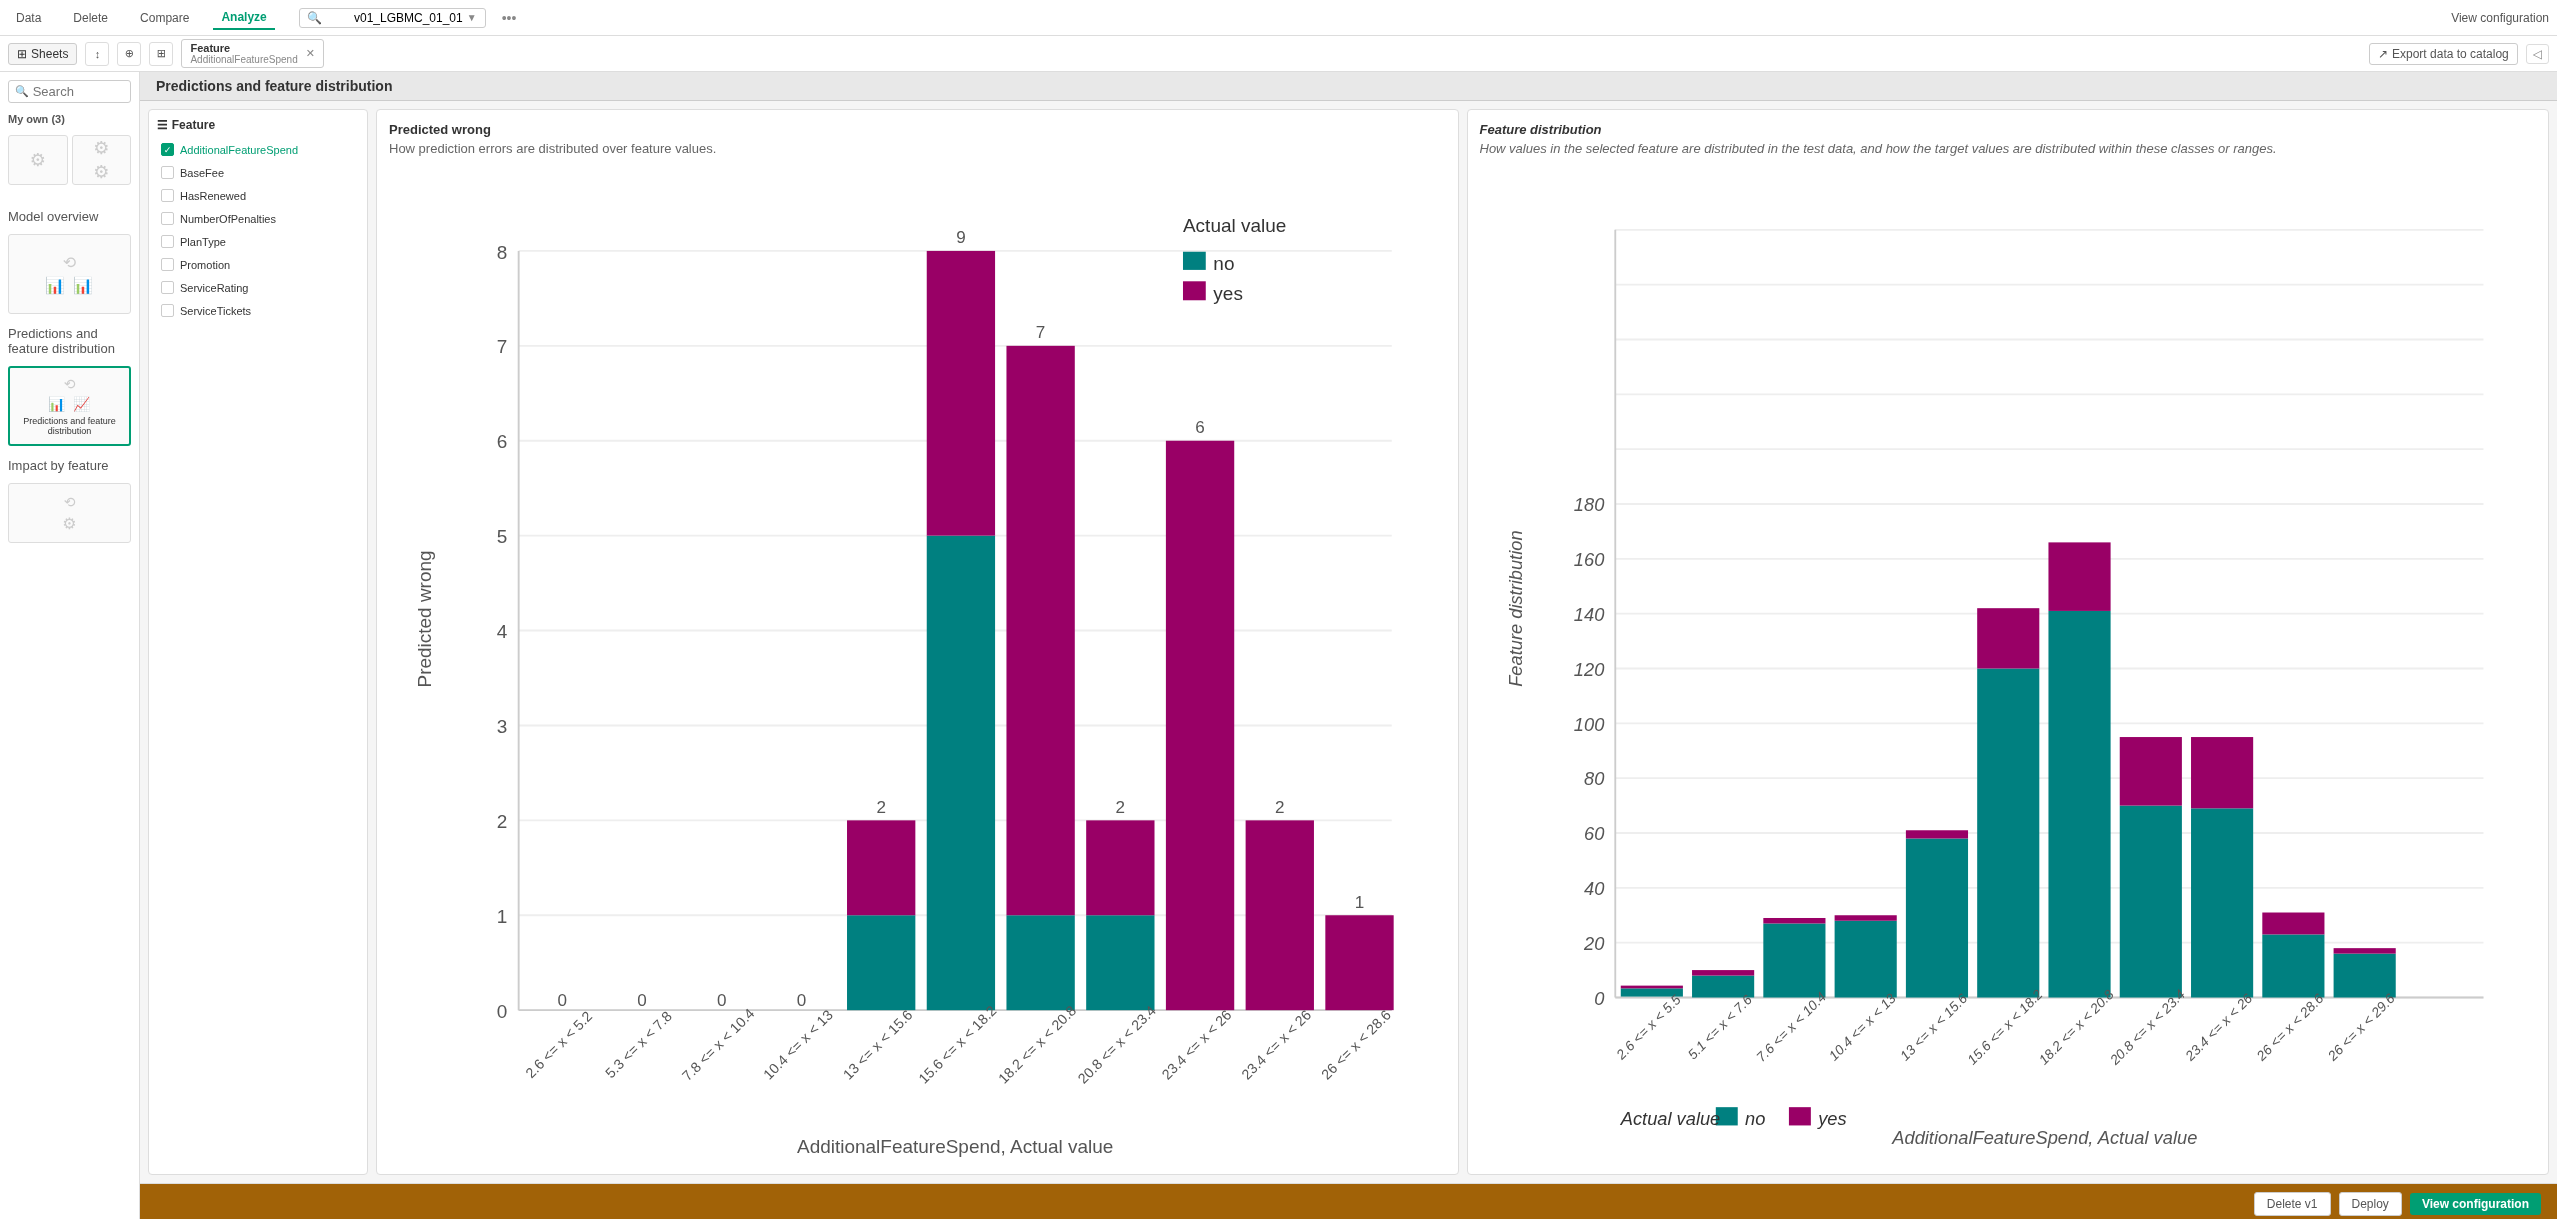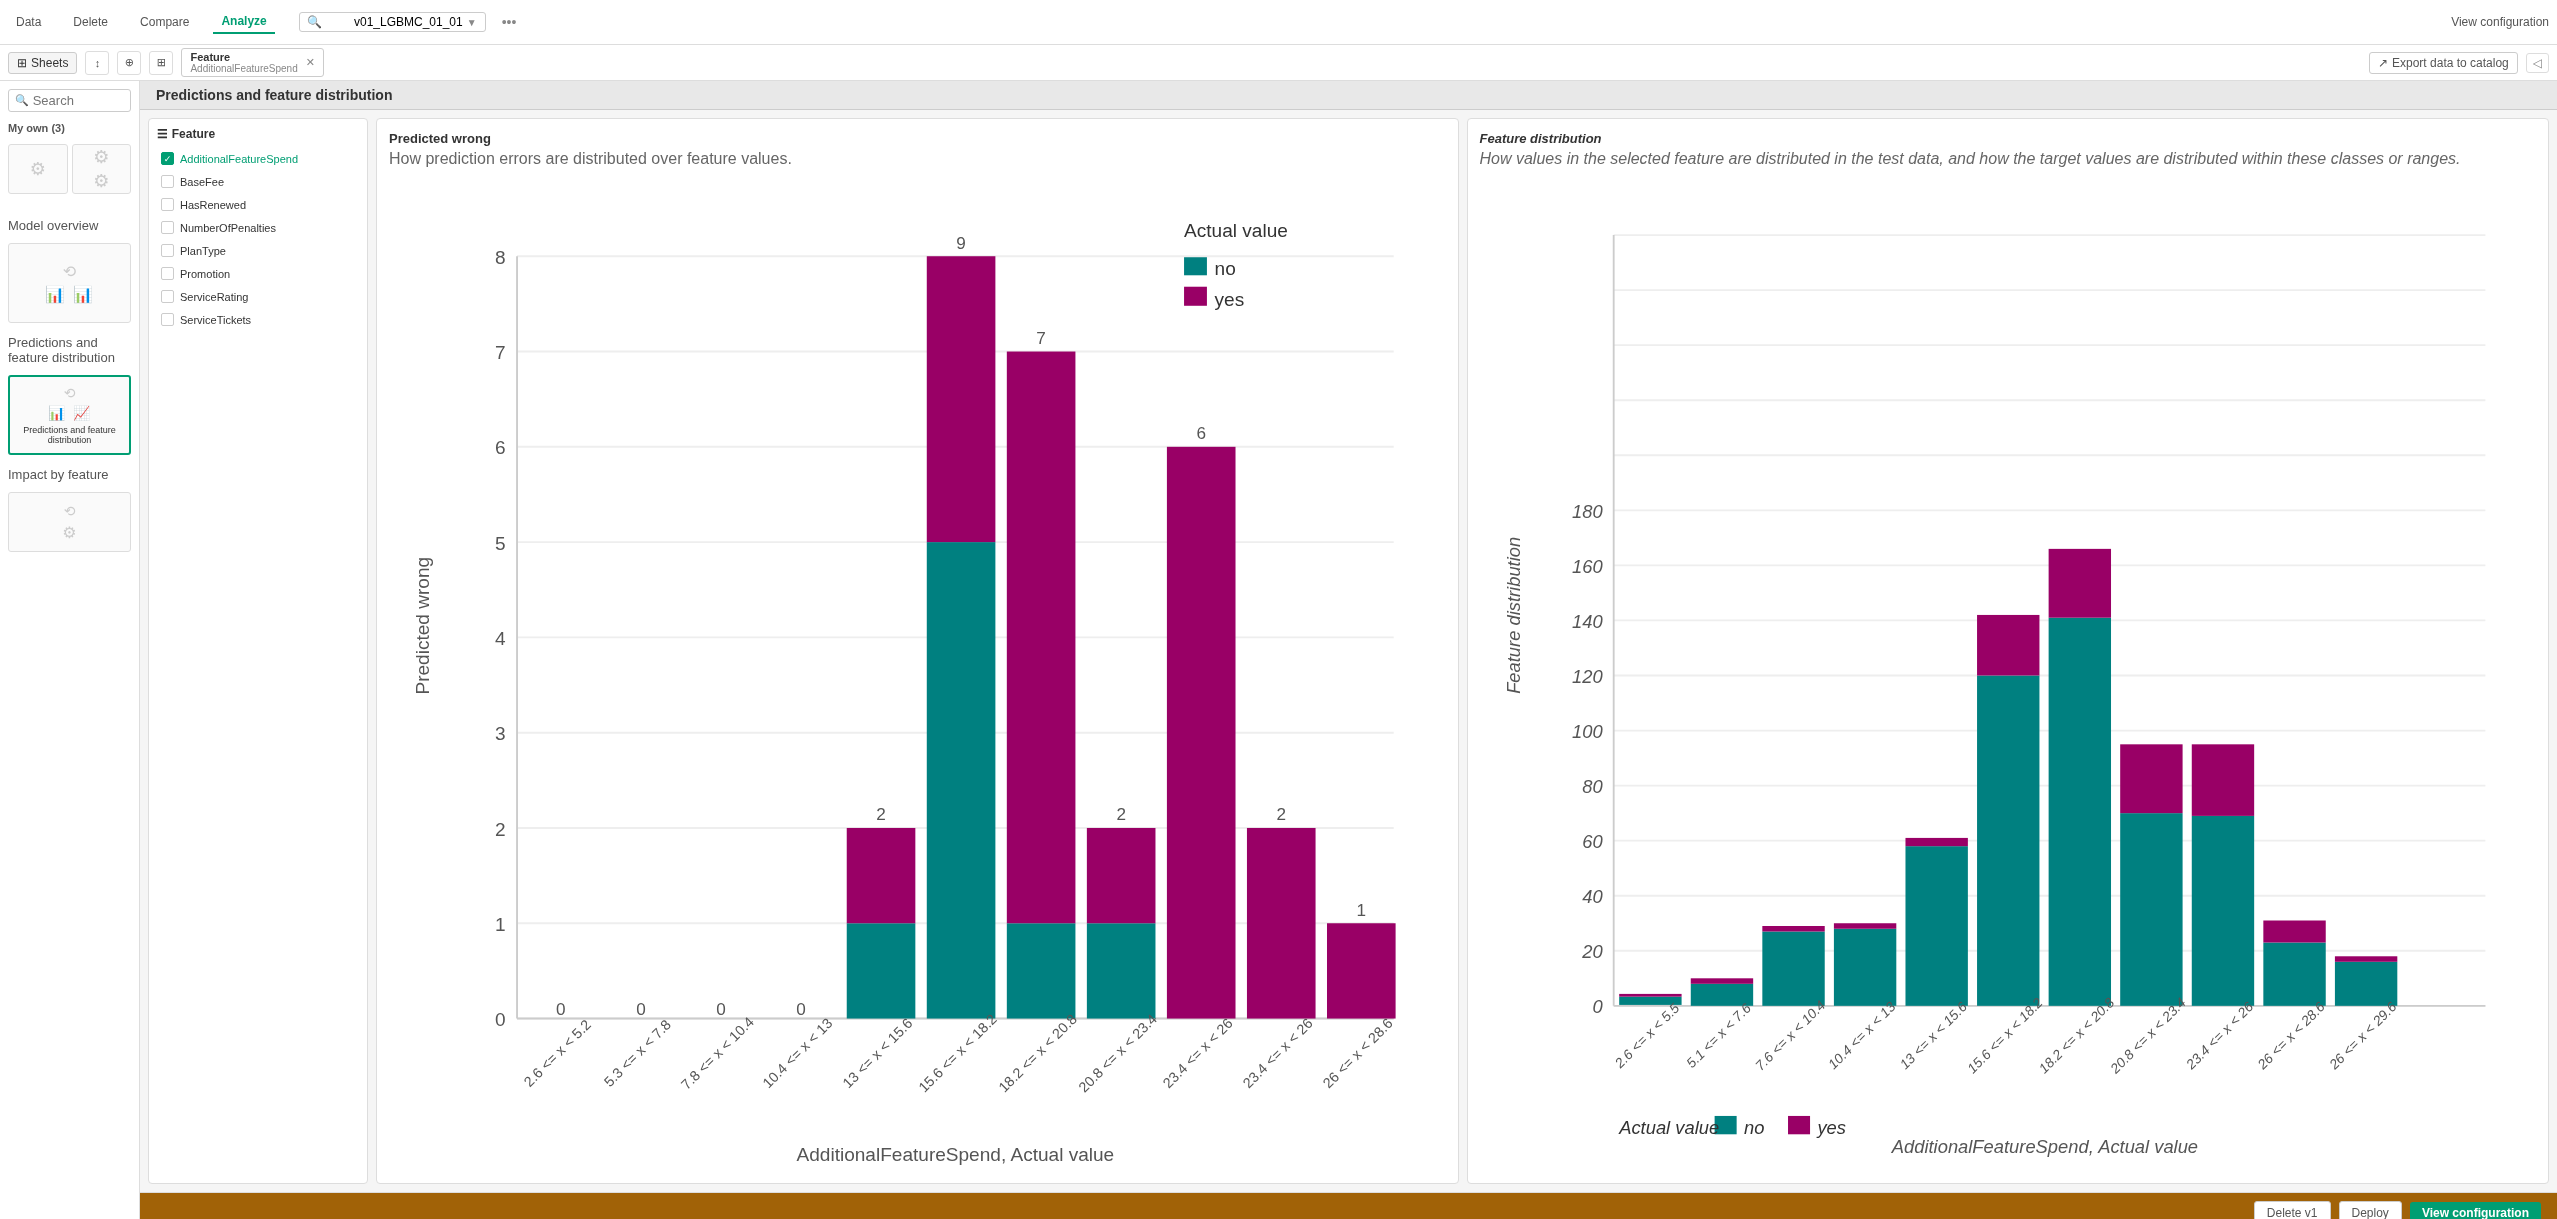--- a/index.html
+++ b/index.html
@@ -1,19 +1,19 @@
 <!DOCTYPE html>
 <html><head>
   <meta charset="utf-8">
   <style>
     * { box-sizing: border-box; margin: 0; padding: 0; }
     body { font-family: 'Segoe UI', Arial, sans-serif; font-size: 12px; background: #f5f5f5; color: #333; overflow: hidden; }
 
     
-    .top-nav { display: flex; align-items: center; height: 45px; background: #fff; border-bottom: 1px solid #ddd; padding: 0 8px; gap: 16px; }
+    .top-nav { display: flex; align-items: center; height: 36px; background: #fff; border-bottom: 1px solid #ddd; padding: 0 8px; gap: 16px; }
     .top-nav-item { font-size: 12px; color: #555; cursor: pointer; padding: 4px 8px; }
     .top-nav-item.active { color: #009e73; border-bottom: 2px solid #009e73; font-weight: 600; }
     .top-nav-search { display: flex; align-items: center; border: 1px solid #ccc; border-radius: 3px; padding: 2px 8px; min-width: 180px; margin-left: 8px; }
     .top-nav-search input { border: none; outline: none; font-size: 12px; width: 140px; text-align: right; }
     .top-nav-right { margin-left: auto; display: flex; align-items: center; gap: 12px; }
     .top-nav-right span { font-size: 12px; color: #555; cursor: pointer; }
 
     
     .sub-toolbar { display: flex; align-items: center; height: 36px; background: #fff; border-bottom: 1px solid #ddd; padding: 0 8px; gap: 8px; }
     .sheets-btn { display: flex; align-items: center; gap: 4px; border: 1px solid #ccc; border-radius: 3px; padding: 3px 8px; font-size: 12px; cursor: pointer; background: #f5f5f5; }
@@ -51,21 +51,21 @@
     .feature-list { display: flex; flex-direction: column; gap: 4px; }
     .feature-item { display: flex; align-items: center; gap: 6px; padding: 3px 4px; border-radius: 3px; cursor: pointer; font-size: 11px; }
     .feature-checkbox { width: 13px; height: 13px; border: 1px solid #ccc; border-radius: 2px; display: flex; align-items: center; justify-content: center; }
     .feature-checkbox.checked { background: #009e73; border-color: #009e73; }
     .feature-checkbox.checked::after { content: '✓'; color: white; font-size: 9px; }
 
     
     .chart-panel { flex: 1; background: #fff; border: 1px solid #ddd; border-radius: 4px; padding: 12px; margin-right: 8px; display: flex; flex-direction: column; overflow: hidden; }
     .chart-panel:last-child { margin-right: 0; font-style: italic; }
     .chart-title { font-size: 13px; font-weight: 700; color: #333; margin-bottom: 4px; }
-    .chart-subtitle { font-size: 16px; color: #666; margin-bottom: 12px; }
+    .chart-subtitle { font-size: 13px; color: #666; margin-bottom: 19px; }
     .chart-container { flex: 1; position: relative; overflow: hidden; }
 
     
     .bottom-toolbar { height: 40px; background: #a16207; border-top: 1px solid #ddd; display: flex; align-items: center; justify-content: flex-end; padding: 0 16px; gap: 8px; }
     .delete-btn { border: 1px solid #ccc; border-radius: 3px; padding: 4px 12px; font-size: 12px; cursor: pointer; background: #fff; color: #555; }
     .deploy-btn { border: 1px solid #ccc; border-radius: 3px; padding: 4px 12px; font-size: 12px; cursor: pointer; background: #fff; color: #555; }
     .view-config-btn { border: none; border-radius: 3px; padding: 4px 12px; font-size: 12px; cursor: pointer; background: #009e73; color: #fff; font-weight: 600; }
     svg { width: 100%; height: 100%; }
   </style>
 </head>

